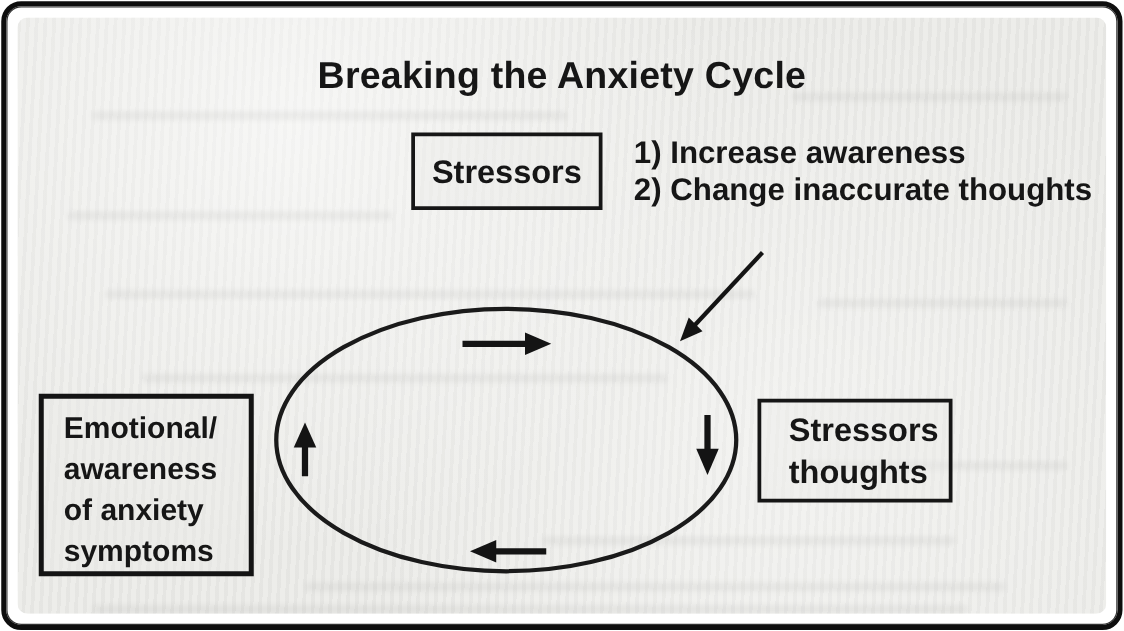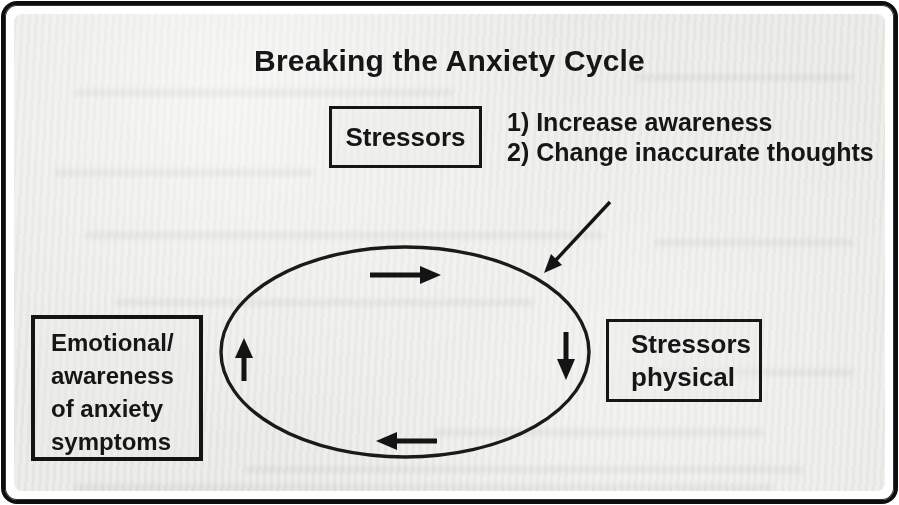--- a/index.html
+++ b/index.html
@@ -176,18 +176,18 @@
 
       <div class="box left-box" style="left:17px; top:301px;">
         <div>Emotional/</div>
         <div>awareness</div>
         <div>of anxiety</div>
         <div>symptoms</div>
       </div>
 
       <div class="box right-box" style="left:592px; top:305px;">
         <div>Stressors</div>
-        <div>physical</div>
+        <div>thoughts</div>
       </div>
 
     </div>
   </div>
 </div>
 
 </body></html>

